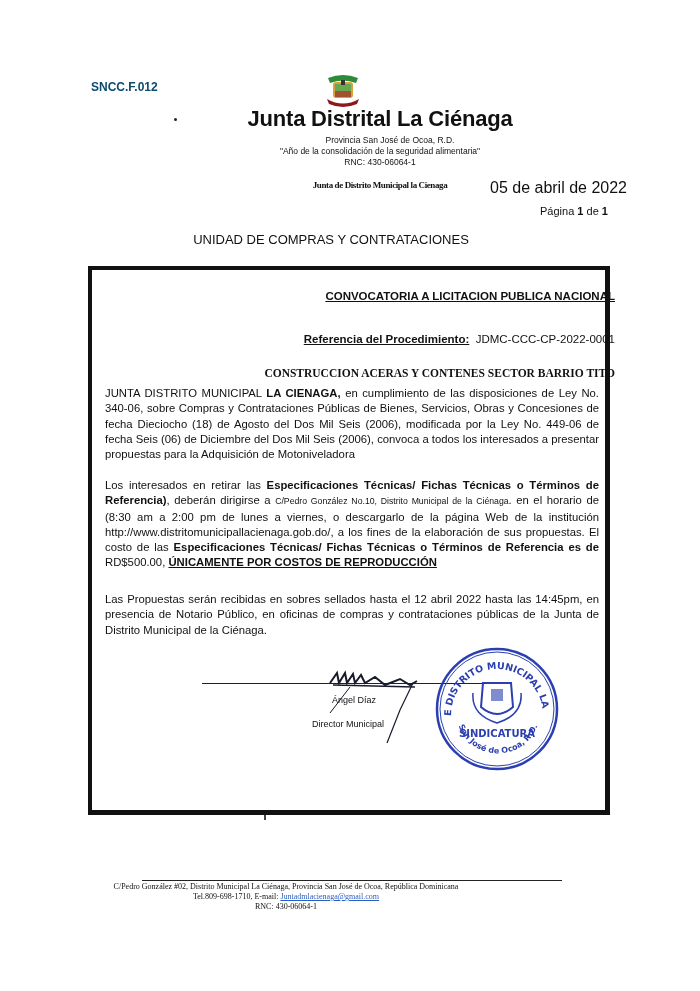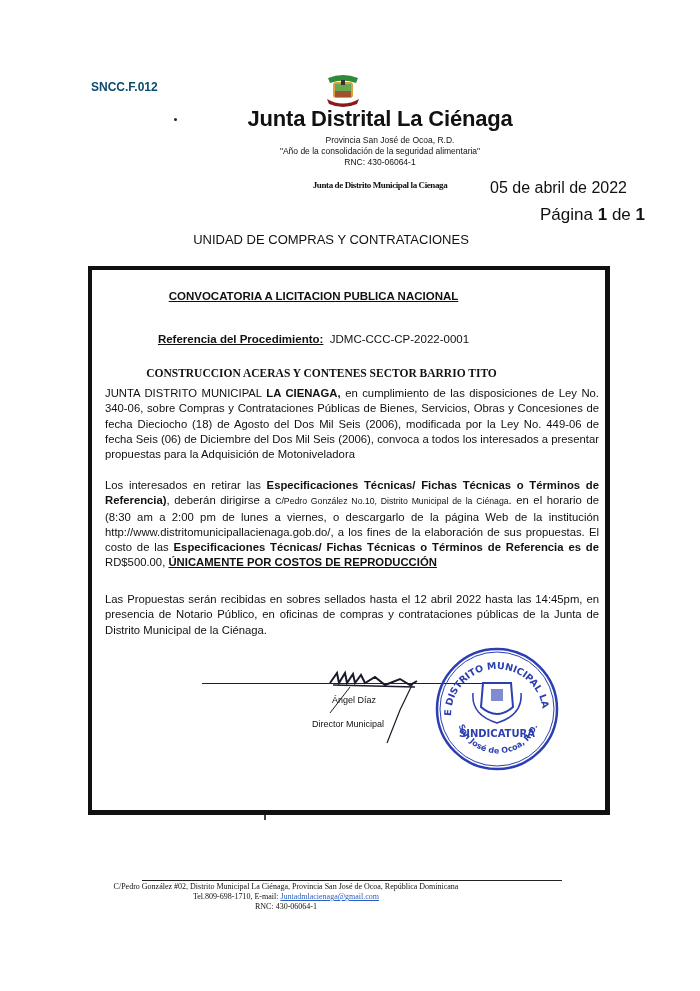--- a/index.html
+++ b/index.html
@@ -8,24 +8,24 @@
   #form-code { left:91px; top:80px; font-size:12px; font-weight:bold; color:#0c4a6e; }
   #dot { left:174px; top:118px; width:3px; height:3px; background:#222; border-radius:50%; }
   #logo { left:322px; top:72px; width:42px; height:38px; }
   #org-title { left:0; width:700px; top:106px; text-align:center; font-size:22px; font-weight:bold; padding-left:60px; box-sizing:border-box; letter-spacing:-0.2px; }
   .sub { left:0; width:700px; text-align:center; font-size:8.5px; padding-left:60px; box-sizing:border-box; }
   #sub1 { top:135px;margin-left:10px; }
   #sub2 { top:146px; }
   #sub3 { top:157px; }
   #sub4 { top:180px; font-family:"Liberation Serif", serif; font-weight:bold; font-size:9px; letter-spacing:-0.4px; }
   #date { left:490px; top:179px; font-size:16px; }
-  #page { left:540px; top:205px; font-size:17px; }
+  #page { left:540px; top:205px; font-size:11px; }
   #unit { left:0; width:644px; top:232px; text-align:center; font-size:13px; padding-left:18px; box-sizing:border-box; }
   #box { left:88px; top:266px; width:513px; height:540px; border:5px solid #111; border-top-width:4px; border-left-width:4px; }
-  .center { left:0; width:615px; text-align:center; }
+  .center { left:0; width:615px; text-align:right; }
   #conv { top:290px; font-size:11.5px; font-weight:bold; text-decoration:underline; padding-left:12px; box-sizing:border-box; }
   #ref { top:333px; font-size:11.5px; padding-left:12px; box-sizing:border-box; }
   #ref b { text-decoration:underline; }
   #proj { top:367px; font-family:"Liberation Serif", serif; font-weight:bold; font-size:11.5px; padding-left:28px; box-sizing:border-box; }
   .para { left:105px; width:494px; font-size:11.3px; line-height:15.3px; text-align:justify; }
   #p1 { top:386px; }
   #p2 { top:478px; }
   #p3 { top:592px; }
   .small { font-size:8.7px; }
   .ul { text-decoration:underline; }

